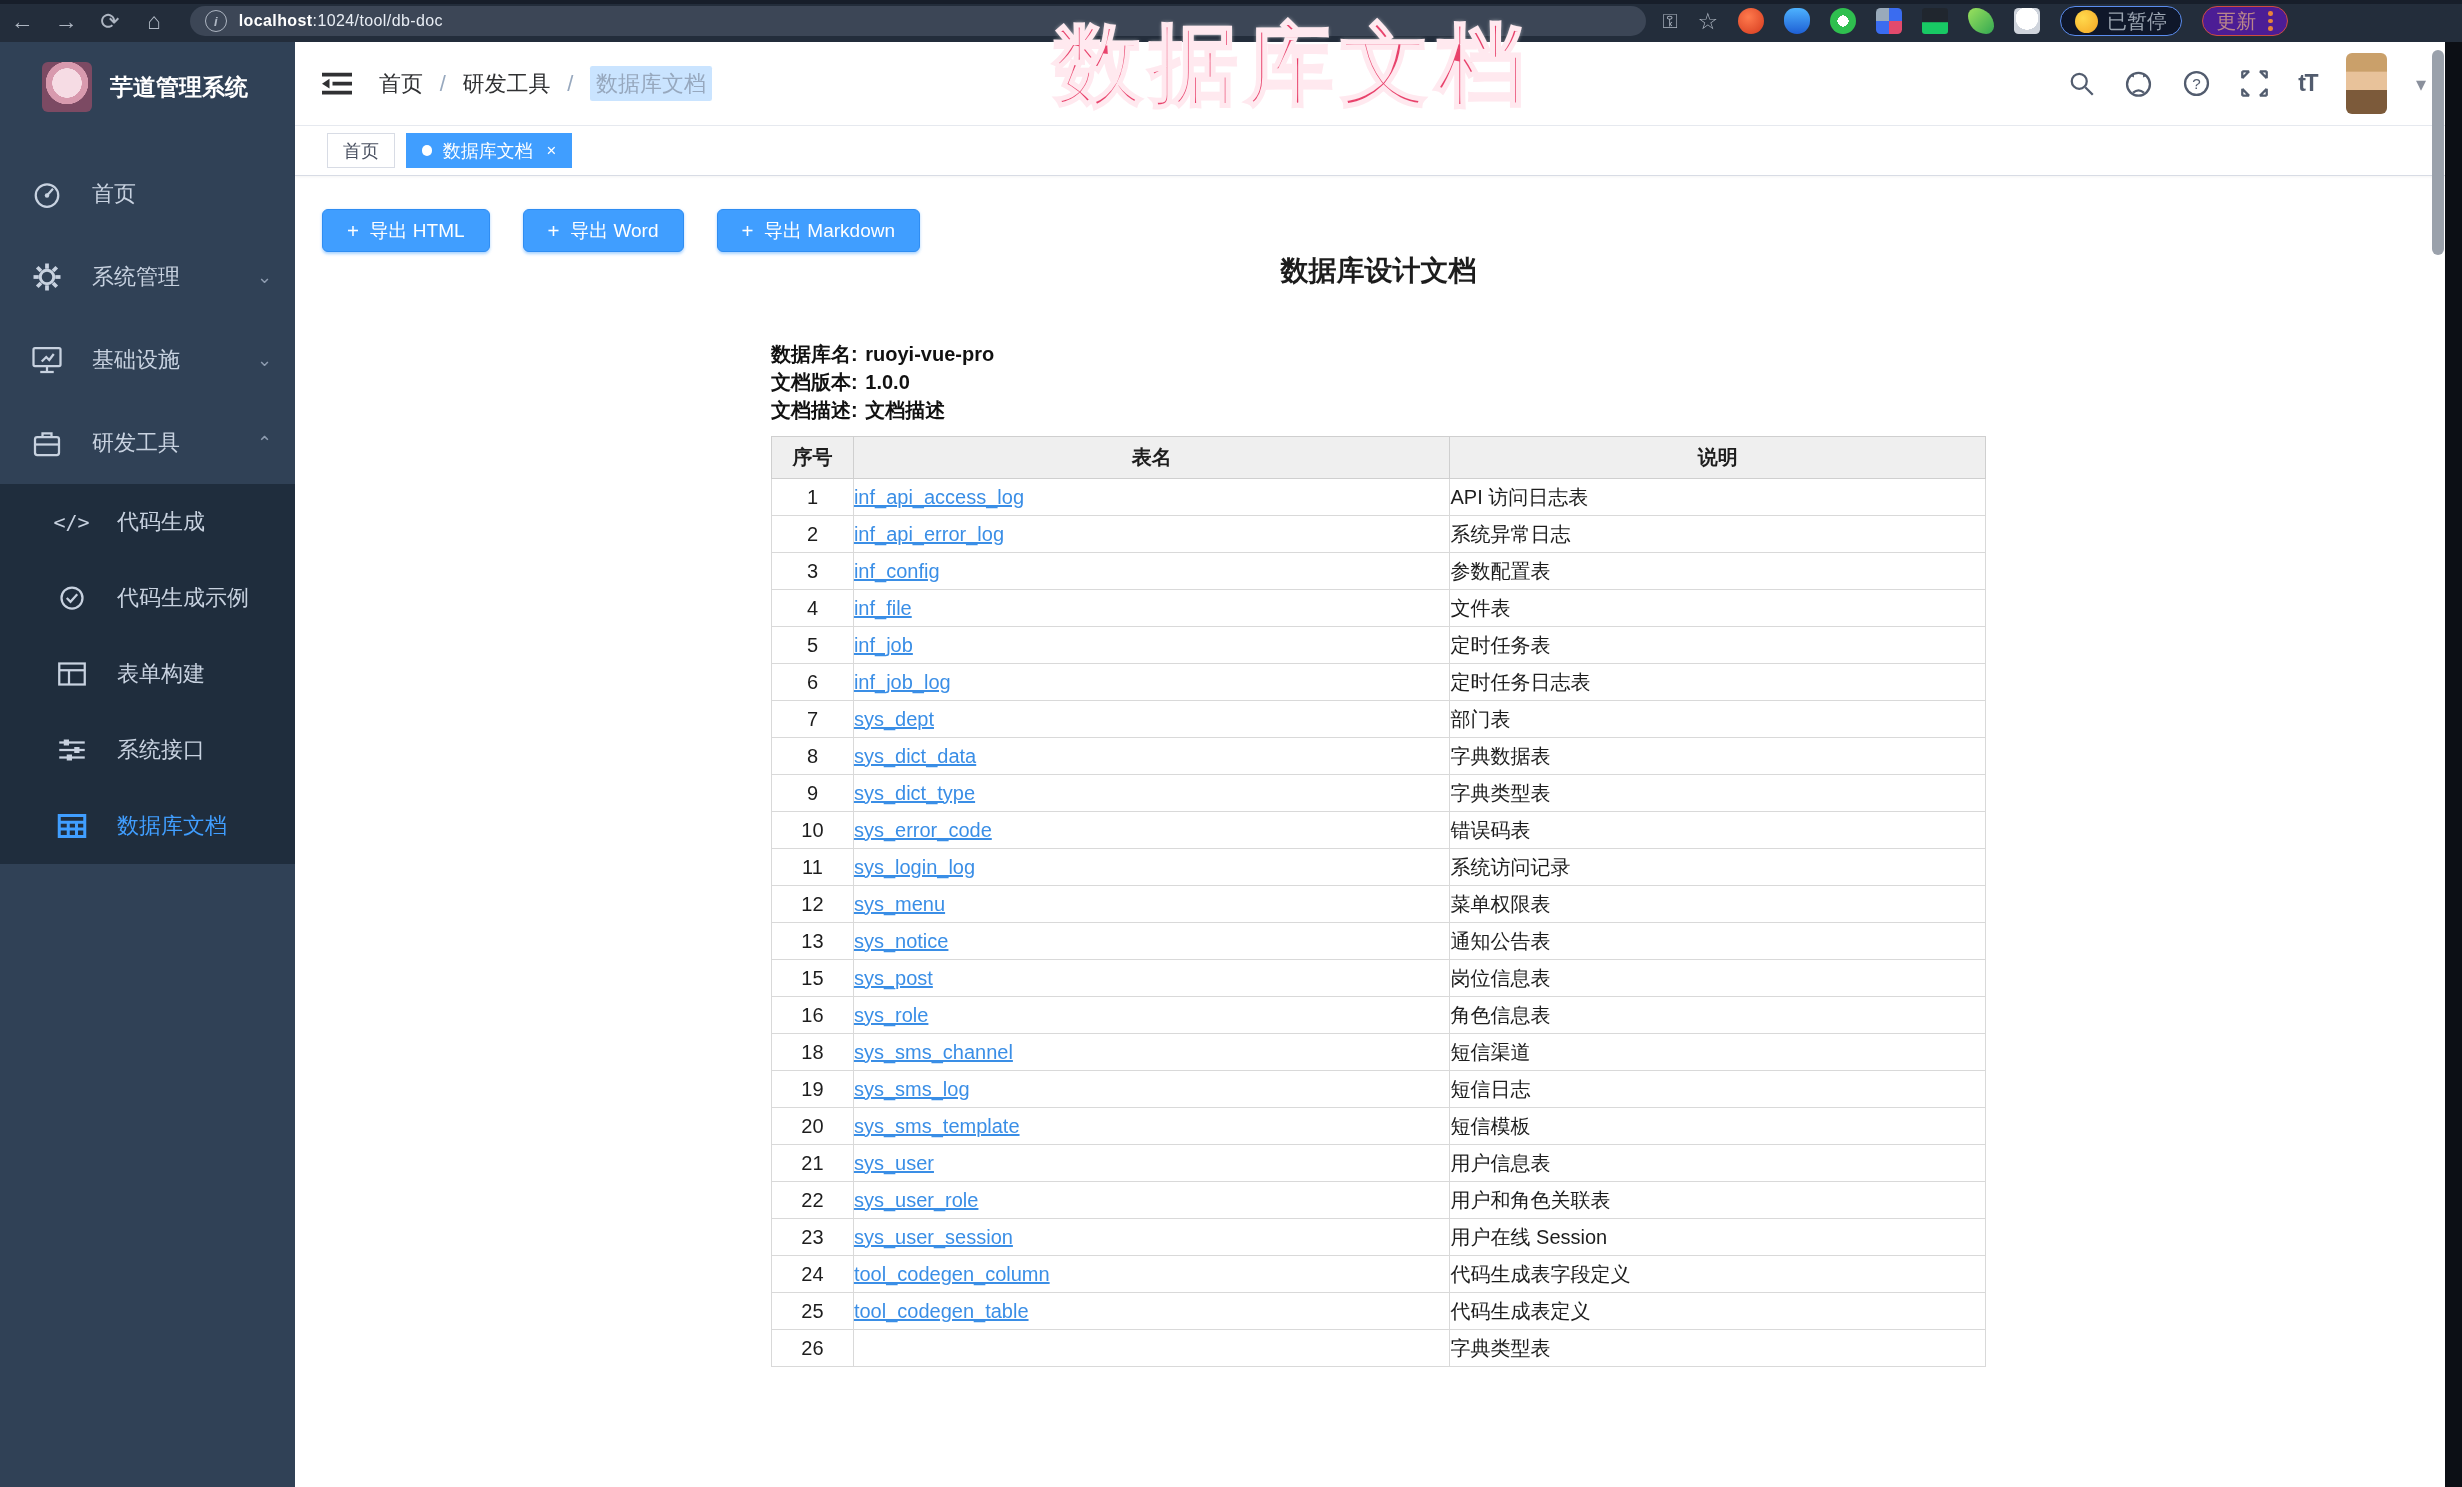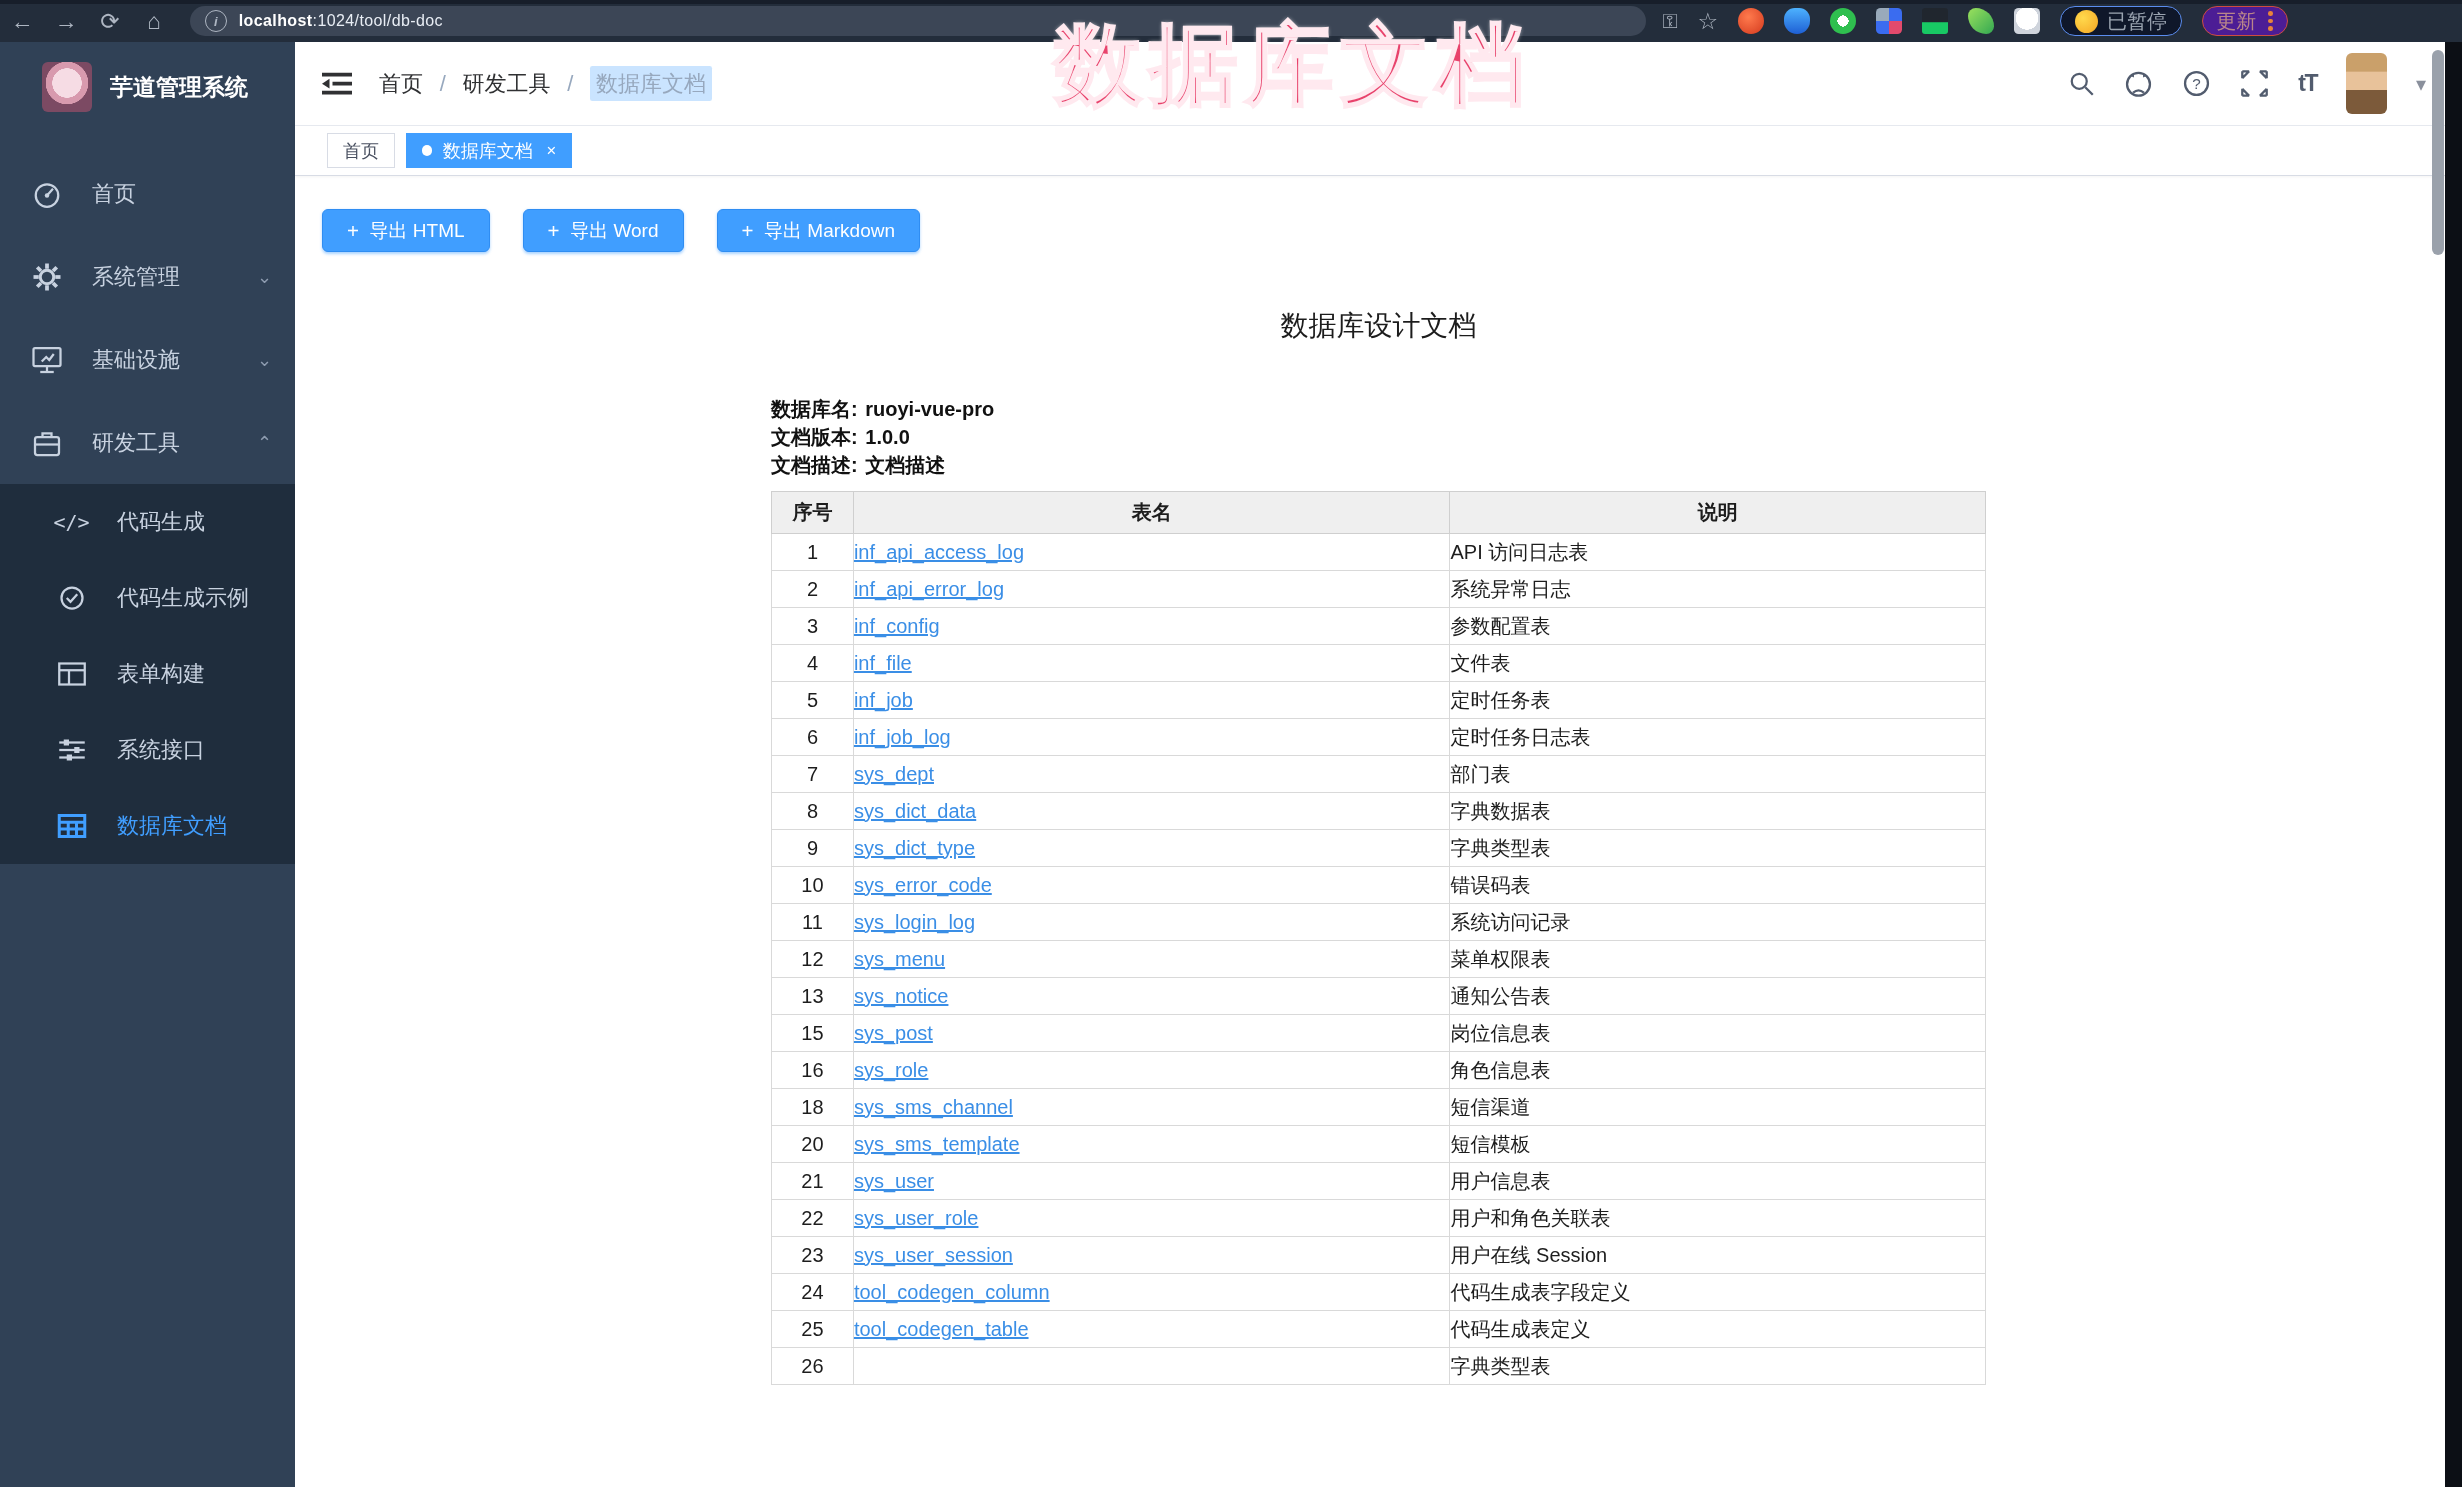--- a/index.html
+++ b/index.html
@@ -71,21 +71,21 @@
   .tab.active{background:#409eff;border-color:#409eff;color:#fff;}
   .tab .dot{width:10.6px;height:10.6px;border-radius:50%;background:#fff;}
   .tab .x{font-size:16.7px;margin-left:3px;}
 
   .toolbar{display:flex;gap:33px;margin:33px 0 0 27px;}
   .btn{height:41px;padding:0 24px;border-radius:6px;background:#409eff;color:#fff;font-size:19px;
     display:flex;align-items:center;gap:10.6px;border:0.8px solid #2f8df2;box-shadow:0 1.5px 3px rgba(64,158,255,.45);}
   .btn .plus{font-size:20.5px;}
 
   .doc{width:1215px;margin:0 auto;}
-  .doc-title{margin-top:55px;text-align:center;font-size:28px;font-weight:normal;color:#1c1c1c;}
+  .doc-title{text-align:center;font-size:28px;font-weight:bold;color:#1c1c1c;}
   .meta{margin-top:50px;font-size:20px;color:#111;line-height:28px;}
   .meta .row{display:flex;gap:7.6px;}
   .meta .lab{font-weight:bold;}
   .meta .val{font-weight:bold;}
 
   table.dbt{margin-top:12px;border-collapse:collapse;width:1215px;font-size:20px;color:#1d1d1d;
     border:1.5px solid #bdbdbd;}
   table.dbt th{background:#efefef;border:1.5px solid #cfcfcf;font-weight:bold;height:39px;text-align:center;}
   table.dbt td{border:1.5px solid #d9d9d9;height:36px;padding:0;}
   td.c-num{width:79px;text-align:center;}
@@ -436,20 +436,25 @@
               <td class="c-num">16</td>
               <td class="c-name"><a class="tlink" href="#">sys_role</a></td>
               <td class="c-desc">角色信息表</td>
             </tr>
             <tr>
               <td class="c-num">18</td>
               <td class="c-name"><a class="tlink" href="#">sys_sms_channel</a></td>
               <td class="c-desc">短信渠道</td>
             </tr>
             <tr>
+              <td class="c-num">19</td>
+              <td class="c-name"><a class="tlink" href="#">sys_sms_log</a></td>
+              <td class="c-desc">短信日志</td>
+            </tr>
+            <tr>
               <td class="c-num">20</td>
               <td class="c-name"><a class="tlink" href="#">sys_sms_template</a></td>
               <td class="c-desc">短信模板</td>
             </tr>
             <tr>
               <td class="c-num">21</td>
               <td class="c-name"><a class="tlink" href="#">sys_user</a></td>
               <td class="c-desc">用户信息表</td>
             </tr>
             <tr>

